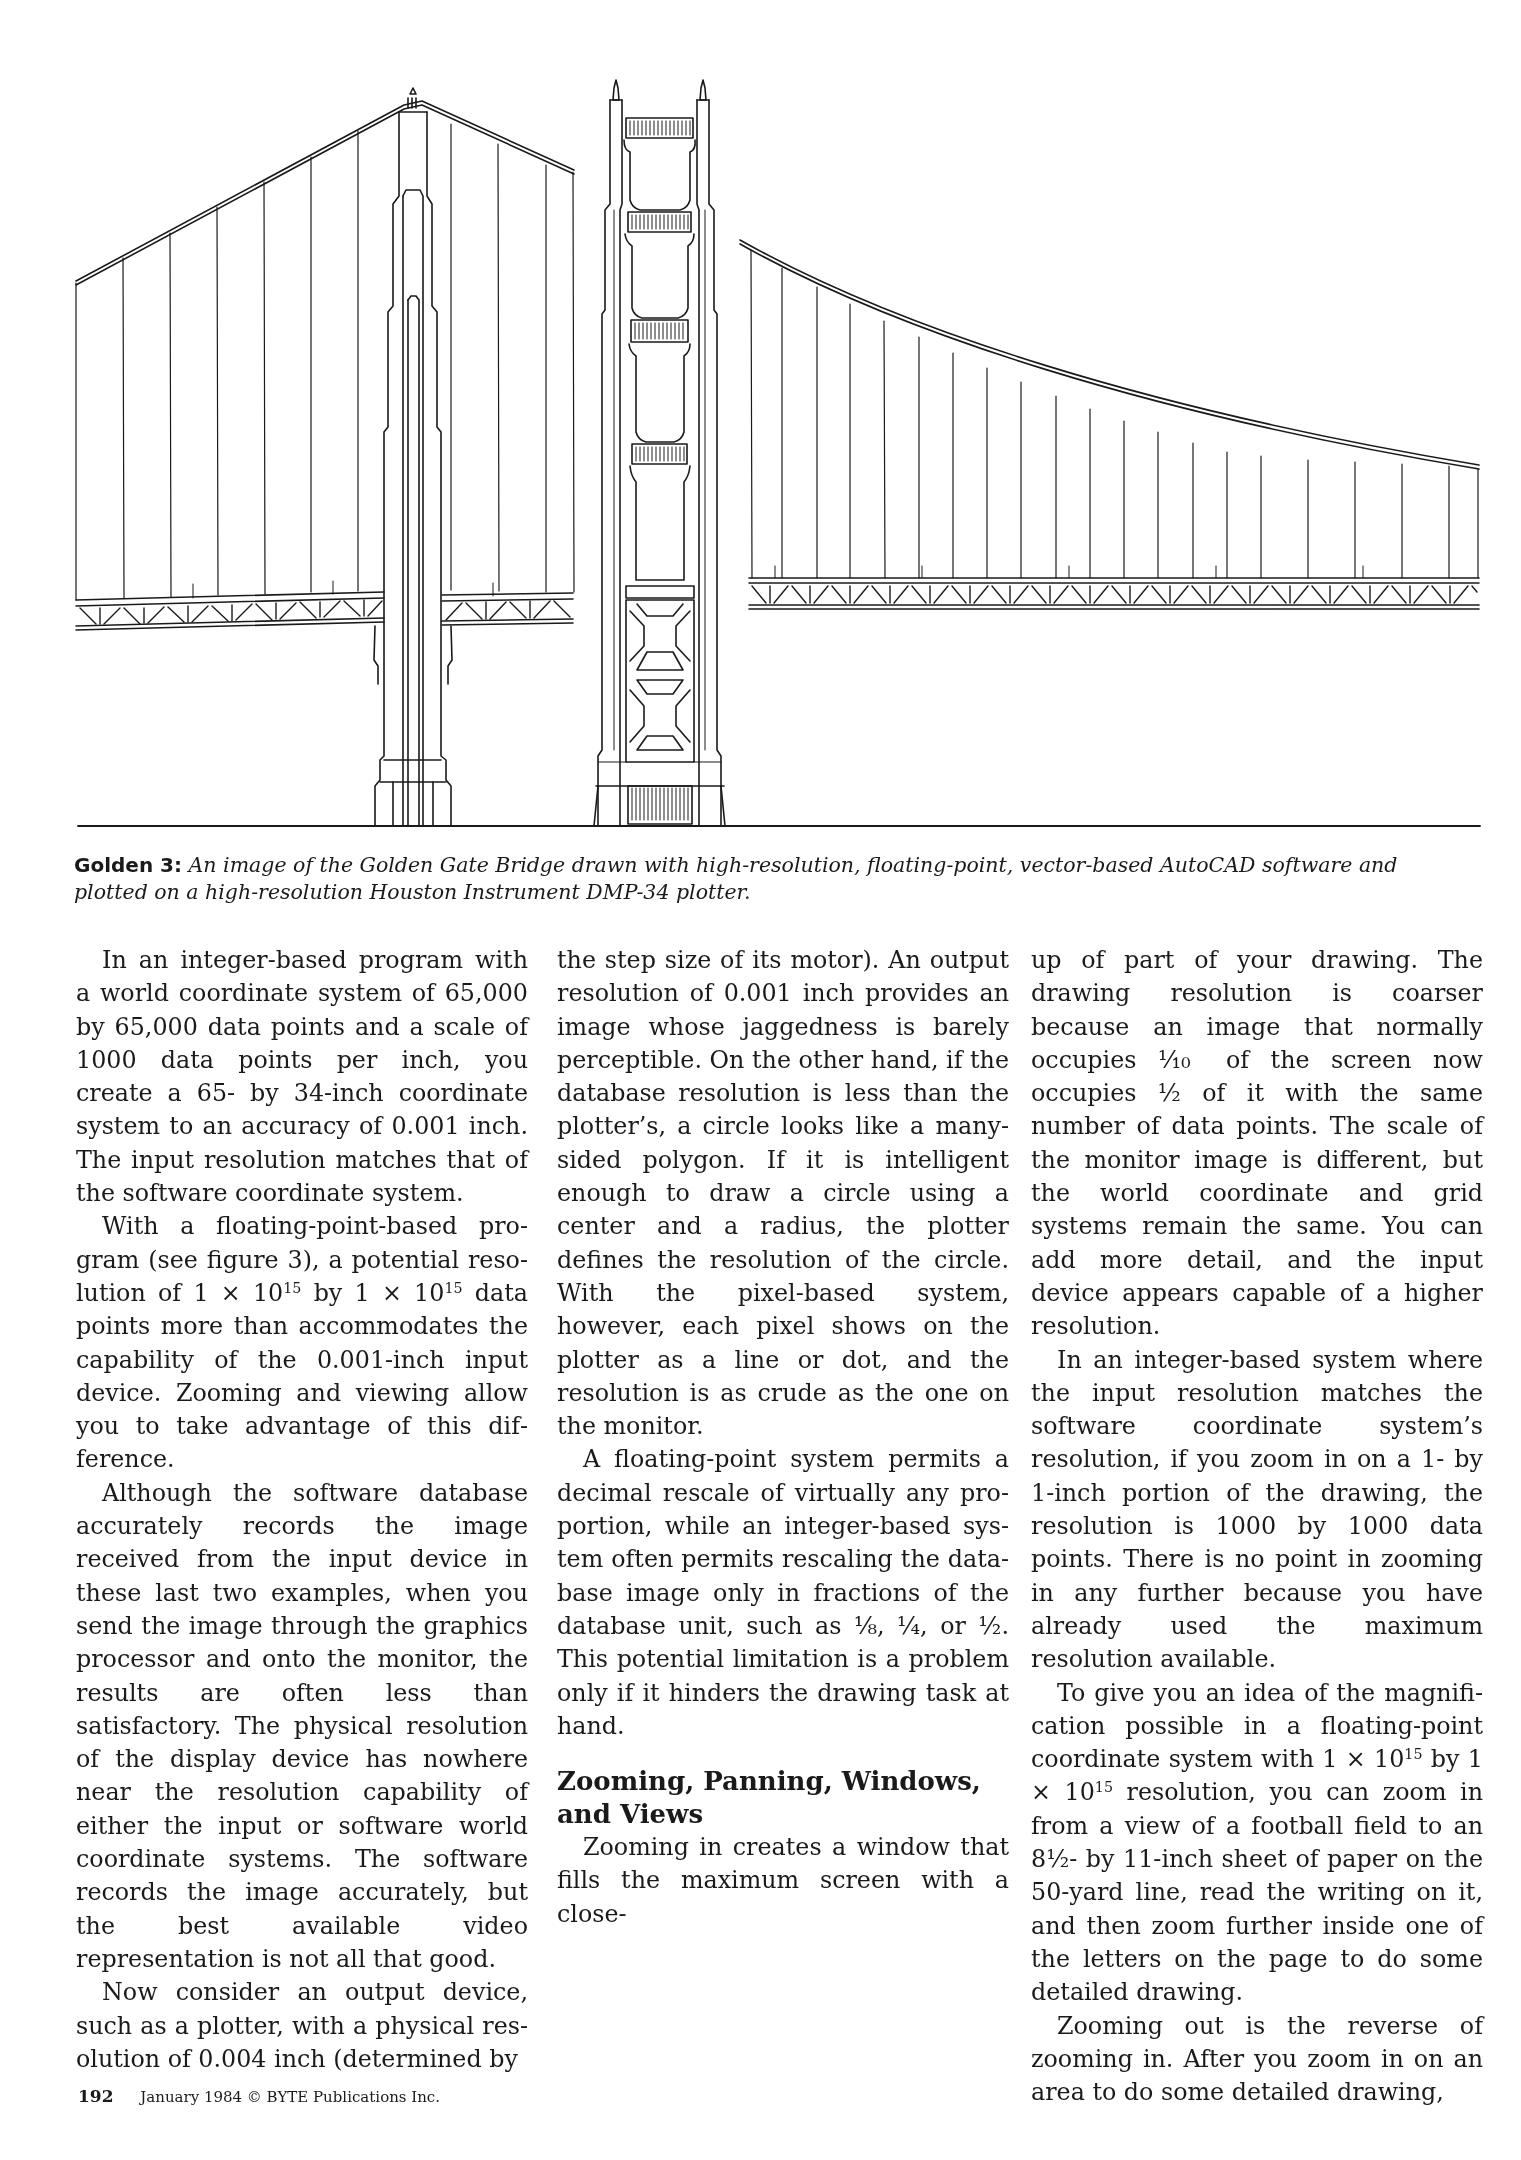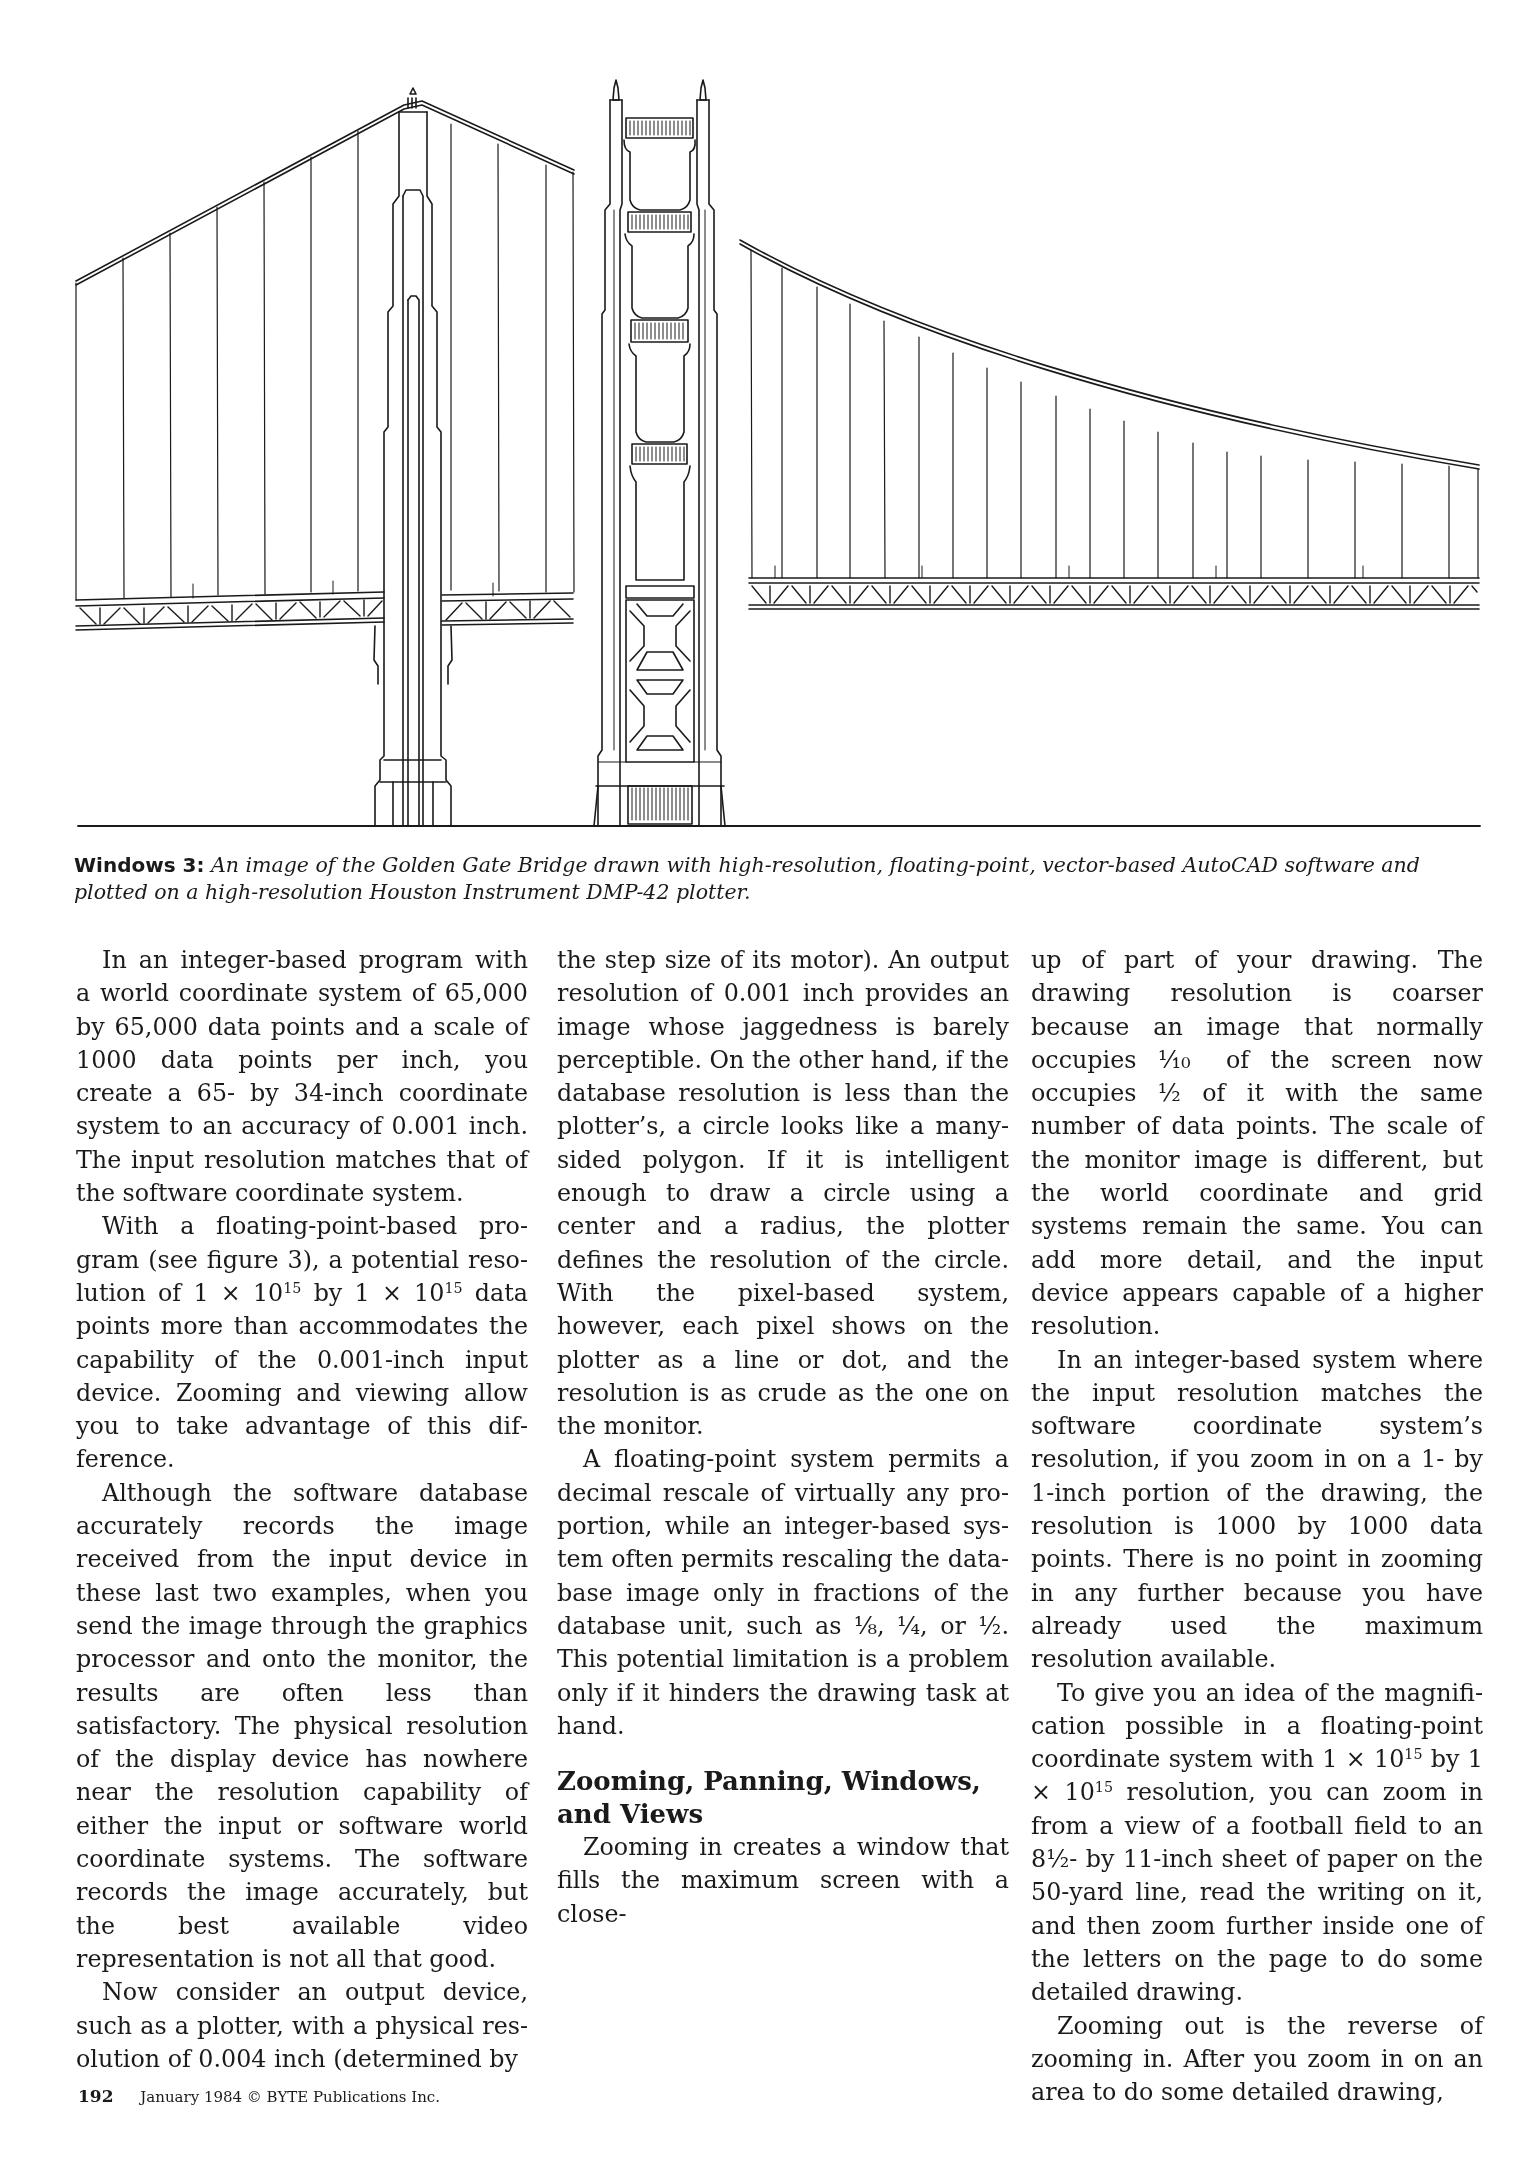--- a/index.html
+++ b/index.html
@@ -187,22 +187,22 @@
         <line x1="1216" y1="566" x2="1216" y2="578"></line>
         <line x1="1363" y1="566" x2="1363" y2="578"></line>
       </g>
     </g>
 
     <line x1="78" y1="826" x2="1480" y2="826" stroke-width="1.8"></line>
   </svg>
 </div>
 
 <div class="caption">
-  <span class="label">Windows 3:</span>
-  <span class="text">An image of the Golden Gate Bridge drawn with high-resolution, floating-point, vector-based AutoCAD software and plotted on a high-resolution Houston Instrument DMP-42 plotter.</span>
+  <span class="label">Golden 3:</span>
+  <span class="text">An image of the Golden Gate Bridge drawn with high-resolution, floating-point, vector-based AutoCAD software and plotted on a high-resolution Houston Instrument DMP-34 plotter.</span>
 </div>
 
 <div class="col" id="col1">
   <p>In an integer-based program with a world coordinate system of 65,000 by 65,000 data points and a scale of 1000 data points per inch, you create a 65- by 34-inch coordinate system to an accuracy of 0.001 inch. The input resolution matches that of the soft­ware coordinate system.</p>
   <p><span>With a floating-point-based pro­gram (see figure 3), a potential reso­lution of 1 × 10</span><sup>15</sup><span> by 1 × 10</span><sup>15</sup><span> data points more than accommodates the capability of the 0.001-inch input device. Zooming and viewing allow you to take advantage of this dif­ference.</span></p>
   <p>Although the software database ac­curately records the image received from the input device in these last two examples, when you send the image through the graphics pro­cessor and onto the monitor, the results are often less than satisfactory. The physical resolution of the display device has nowhere near the resolu­tion capability of either the input or software world coordinate systems. The software records the image accu­rately, but the best available video representation is not all that good.</p>
   <p>Now consider an output device, such as a plotter, with a physical res­olution of 0.004 inch (determined by</p>
 </div>
 
 <div class="col" id="col2">

